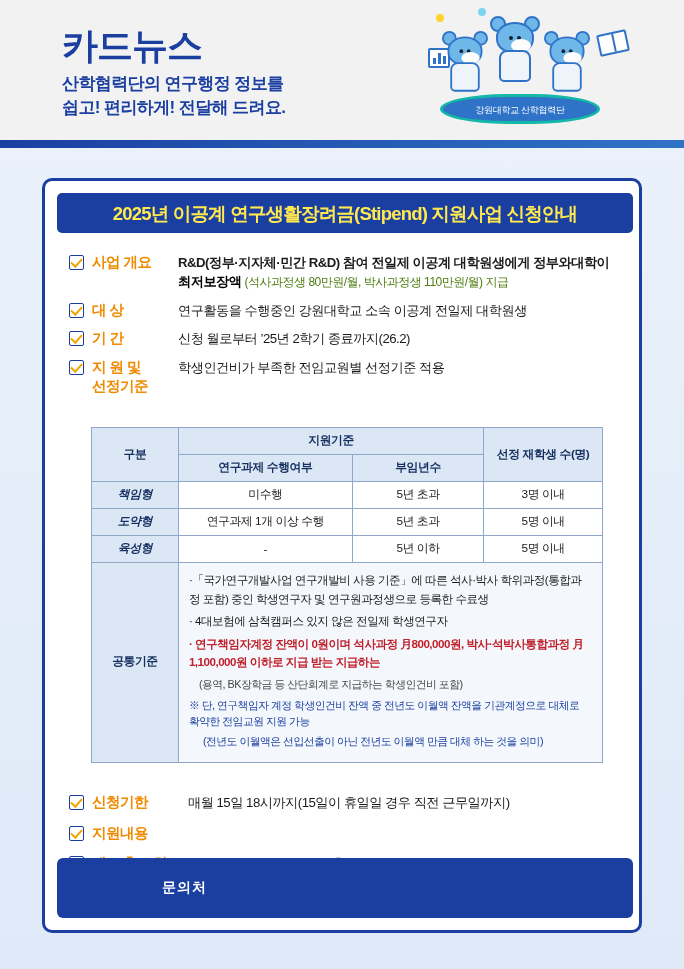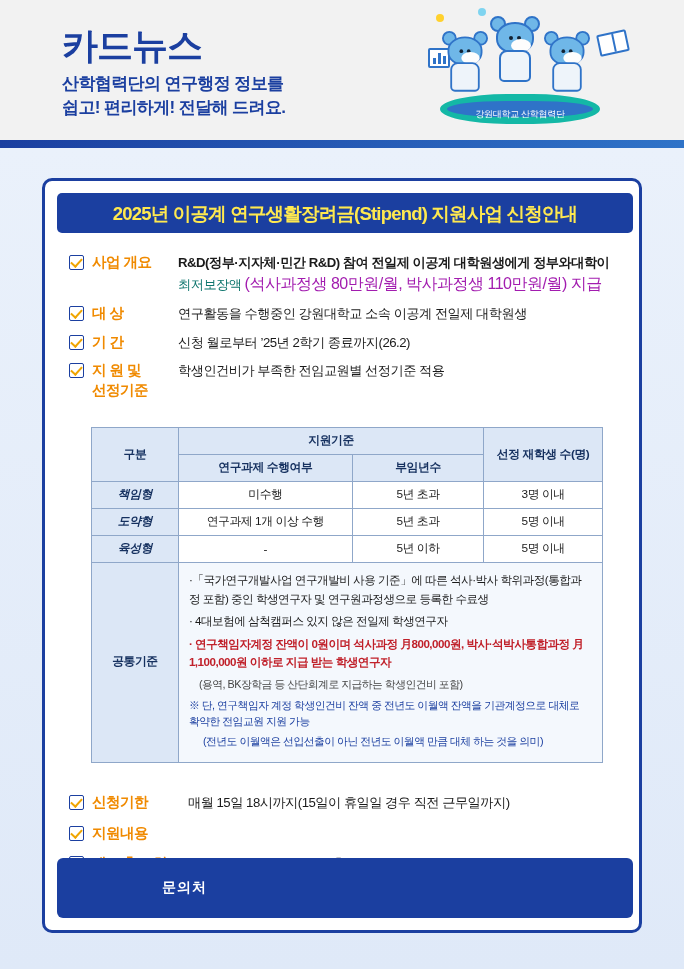--- a/index.html
+++ b/index.html
@@ -61,21 +61,21 @@
   .mascot .body {
     position:absolute; left:7px; top:28px; width:32px; height:32px;
     background:#eef4fa; border:2px solid #2f73c8; border-radius:8px 8px 5px 5px;
   }
   .mascot.m1 { left: 8px; top: 26px; transform: scale(.92); }
   .mascot.m2 { left: 58px; top: 14px; }
   .mascot.m3 { left: 110px; top: 26px; transform: scale(.92); }
   .platform {
     position:absolute; left: 6px; top: 86px; width: 160px; height: 30px;
     background:#2f73c8; border-radius: 50%/60%;
-    border: 7px solid #14b8a6;
+    border: 3px solid #14b8a6;
   }
   .platform-label {
     position:absolute; left:0; right:0; top:7px; text-align:center;
     color:#fff; font-size:9px; letter-spacing:-0.3px;
   }
   .book {
     position:absolute; right:-4px; top:24px; width:30px; height:22px;
     background:#fff; border:2px solid #2f73c8; border-radius:2px;
     transform: rotate(-12deg);
   }
@@ -123,22 +123,22 @@
   .chk:after{
     content:""; position:absolute; left:3px; top:0px; width:5px; height:9px;
     border:solid #f0a500; border-width:0 2.4px 2.4px 0; transform: rotate(42deg);
   }
   .rlabel {
     flex:0 0 86px; color:#f08a00; font-weight:bold; font-size:14.5px; letter-spacing:-0.5px;
     line-height:1.35;
   }
   .rlabel.spread { letter-spacing: 6px; }
   .rbody { flex:1; font-size:13.2px; color:#1a1a1a; line-height:1.45; letter-spacing:-0.5px; }
-  .strong-blue { color:#0f766e; font-weight:normal; }
-  .gray { color:#a21caf; font-size:16px; }
+  .strong-blue { color:#000000; font-weight:bold; }
+  .gray { color:#4d7c0f; font-size:12px; }
   .bold { font-weight:bold; }
 
   
   .tbl-wrap { position:absolute; left:46px; top:246px; width:512px; }
   table { border-collapse: collapse; width:100%; font-size:11.8px; }
   th, td {
     border:1px solid #8fa7c9; text-align:center; color:#1a1a1a;
     padding:5px 3px; letter-spacing:-0.4px;
   }
   thead th { background:#dce7f6; font-weight:bold; color:#15305f;margin-left:24px; }
@@ -295,21 +295,21 @@
             <td class="cat">육성형</td>
             <td>-</td>
             <td>5년 이하</td>
             <td>5명 이내</td>
           </tr>
           <tr>
             <td class="common-head">공통기준</td>
             <td colspan="3" class="common-body">
               <div>·「국가연구개발사업 연구개발비 사용 기준」에 따른 석사·박사 학위과정(통합과정 포함) 중인 학생연구자 및 연구원과정생으로 등록한 수료생</div>
               <div>· 4대보험에 삼척캠퍼스 있지 않은 전일제 학생연구자</div>
-              <div class="red">· 연구책임자계정 잔액이 0원이며 석사과정 月800,000원, 박사·석박사통합과정 月1,100,000원 이하로 지급 받는 학생연구자</div>
+              <div class="red">· 연구책임자계정 잔액이 0원이며 석사과정 月800,000원, 박사·석박사통합과정 月1,100,000원 이하로 지급 받는 지급하는</div>
               <div class="sub">(용역, BK장학금 등 산단회계로 지급하는 학생인건비 포함)</div>
               <div class="note">※ 단, 연구책임자 계정 학생인건비 잔액 중 전년도 이월액 잔액을 기관계정으로 대체로 확약한 전임교원 지원 가능</div>
               <div class="note" style="padding-left:14px">(전년도 이월액은 선입선출이 아닌 전년도 이월액 만큼 대체 하는 것을 의미)</div>
             </td>
           </tr>
         </tbody>
       </table>
     </div>
 
     <div class="rows2">

